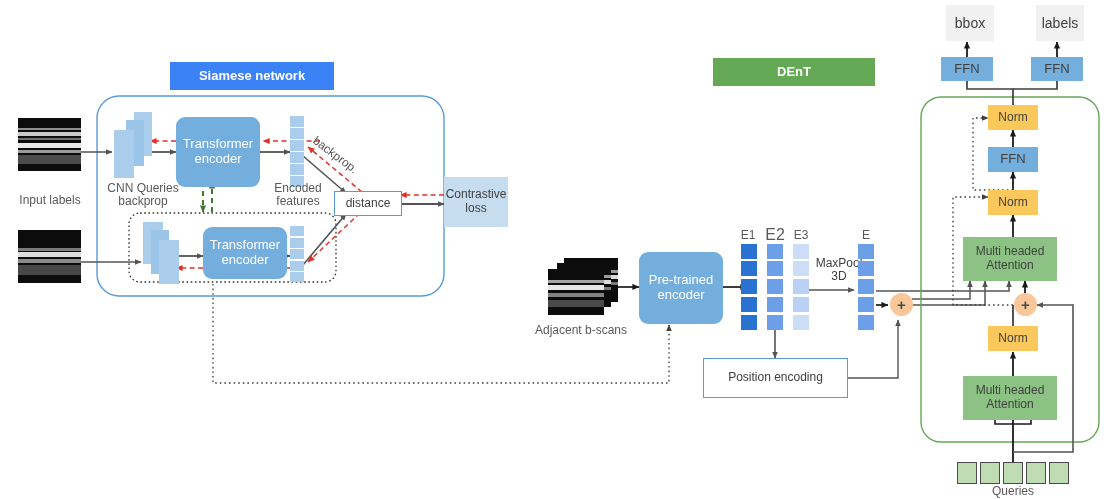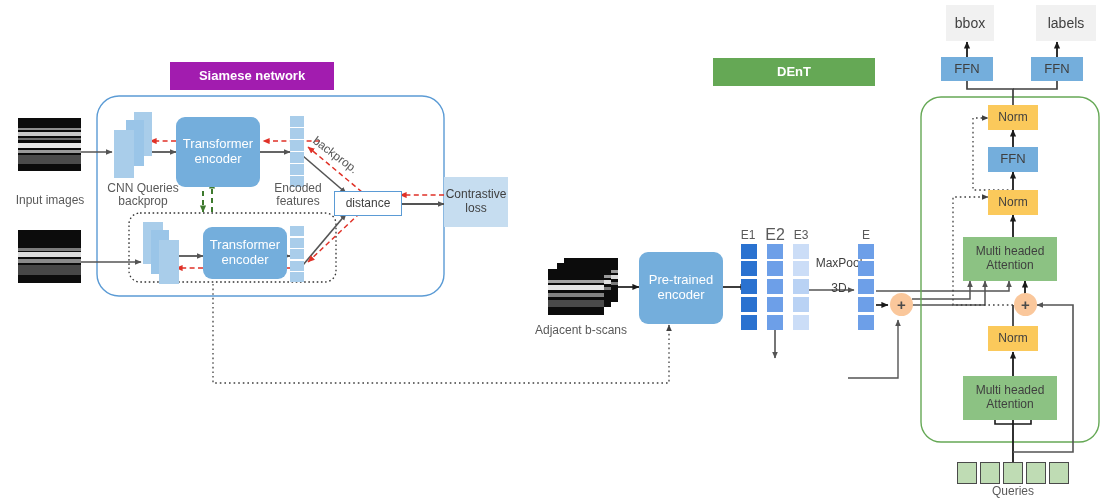--- a/index.html
+++ b/index.html
@@ -3,21 +3,21 @@
 <meta charset="utf-8">
 <style>
   html,body{margin:0;padding:0;background:#ffffff;}
   #root{position:relative;width:1107px;height:499px;background:#ffffff;
         font-family:"Liberation Sans",sans-serif;overflow:hidden;}
   #vec{position:absolute;left:0;top:0;width:1107px;height:499px;}
   .node{position:absolute;box-sizing:border-box;display:flex;align-items:center;
         justify-content:center;text-align:center;line-height:1.15;}
   .lbl{position:absolute;box-sizing:border-box;display:flex;align-items:center;
        justify-content:center;text-align:center;color:#595959;line-height:1.2;}
-  .hdr-blue{background:#a21caf;color:#ffffff;font-weight:bold;font-size:13px;}
+  .hdr-blue{background:#3b82f6;color:#ffffff;font-weight:bold;font-size:13px;}
   .hdr-green{background:#65A855;color:#ffffff;font-weight:bold;font-size:13px;}
   .box-blue{background:#74AEDC;color:#ffffff;font-size:13px;border-radius:9px;}
   .box-ffn{background:#74AEDC;color:#3f3f3f;font-size:13px;}
   .box-lightblue{background:#C6DDF0;color:#3f3f3f;font-size:12px;}
   .box-white-blue{background:#ffffff;border:1px solid #5B9BD5;color:#3f3f3f;font-size:12px;}
   .box-norm{background:#FBC95B;color:#3f3f3f;font-size:12px;}
   .box-green{background:#8CC283;color:#3f3f3f;font-size:12px;}
   .box-grey{background:#F1F1F1;color:#3f3f3f;font-size:14px;}
   .query{background:#BFDCB4;border:1.6px solid #4a4a4a;box-sizing:border-box;}
   .cell{position:absolute;box-sizing:border-box;}
@@ -144,21 +144,21 @@
     <div class="band" style="top:25px;height:5px;background:#e8e8e8;"></div>
     <div class="band" style="top:32px;height:3px;background:#9a9a9a;"></div>
     <div class="band" style="top:37px;height:9px;background:#4c4c4c;"></div>
   </div>
   <div class="oct" style="left:18px;top:230px;width:63px;height:53px;">
     <div class="band" style="top:18px;height:3px;background:#7c7c7c;"></div>
     <div class="band" style="top:22px;height:5px;background:#dcdcdc;"></div>
     <div class="band" style="top:29px;height:4px;background:#8a8a8a;"></div>
     <div class="band" style="top:35px;height:10px;background:#474747;"></div>
   </div>
-  <div class="lbl" style="left:10px;top:192px;width:80px;height:16px;font-size:12px;">Input images</div>
+  <div class="lbl" style="left:10px;top:192px;width:80px;height:16px;font-size:12px;">Input labels</div>
 
   <div class="rbox" style="left:112px;top:112px;width:50px;height:68px;">
     <div class="rbox" style="left:22px;top:0;width:18px;height:44px;background:#A9CDEA;"></div>
     <div class="rbox" style="left:14px;top:8px;width:18px;height:46px;background:#9AC5E8;"></div>
     <div class="rbox" style="left:2px;top:18px;width:20px;height:48px;background:#A9CDEA;"></div>
   </div>
   <div class="lbl" style="left:97px;top:181px;width:92px;height:15px;font-size:12px;">CNN Queries</div>
   <div class="lbl" style="left:97px;top:194px;width:92px;height:15px;font-size:12px;">backprop</div>
 
   <div class="rbox" style="left:141px;top:222px;width:50px;height:62px;">
@@ -261,31 +261,32 @@
   </div>
   <div class="rbox" style="left:793px;top:244px;width:16px;height:86px;">
     <div class="cell" style="left:0;top:0px;width:16px;height:15px;background:#CBDDF7;"></div>
     <div class="cell" style="left:0;top:17px;width:16px;height:15px;background:#CBDDF7;"></div>
     <div class="cell" style="left:0;top:35px;width:16px;height:15px;background:#B9D2F4;"></div>
     <div class="cell" style="left:0;top:53px;width:16px;height:15px;background:#B9D2F4;"></div>
     <div class="cell" style="left:0;top:71px;width:16px;height:15px;background:#CBDDF7;"></div>
   </div>
 
   <div class="lbl" style="left:806px;top:256px;width:66px;height:15px;font-size:12px;color:#3f3f3f;">MaxPool</div>
-  <div class="lbl" style="left:806px;top:269px;width:66px;height:15px;font-size:12px;color:#3f3f3f;margin-top:12px;">3D</div>
+  <div class="lbl" style="left:806px;top:269px;width:66px;height:15px;font-size:12px;color:#3f3f3f;">3D</div>
 
   <div class="lbl" style="left:856px;top:228px;width:20px;height:14px;font-size:12px;">E</div>
   <div class="rbox" style="left:858px;top:244px;width:16px;height:86px;">
     <div class="cell" style="left:0;top:0px;width:16px;height:15px;background:#6D9FE8;"></div>
     <div class="cell" style="left:0;top:17px;width:16px;height:15px;background:#6D9FE8;"></div>
     <div class="cell" style="left:0;top:35px;width:16px;height:15px;background:#6D9FE8;"></div>
     <div class="cell" style="left:0;top:53px;width:16px;height:15px;background:#6D9FE8;"></div>
     <div class="cell" style="left:0;top:71px;width:16px;height:15px;background:#6D9FE8;"></div>
   </div>
 
+  <div class="node box-white-blue" style="left:703px;top:358px;width:145px;height:40px;">Position encoding</div>
 
   <div class="plus" style="left:890px;top:293px;width:23px;height:23px;">+</div>
 
   <div class="plus" style="left:1014px;top:293px;width:23px;height:23px;">+</div>
 
   <div class="node box-norm" style="left:988px;top:105px;width:50px;height:25px;">Norm</div>
   <div class="node box-ffn" style="left:988px;top:147px;width:50px;height:25px;">FFN</div>
   <div class="node box-norm" style="left:988px;top:190px;width:50px;height:25px;">Norm</div>
   <div class="node box-green" style="left:963px;top:237px;width:94px;height:44px;">
     <div>
@@ -297,21 +298,21 @@
   <div class="node box-green" style="left:963px;top:376px;width:94px;height:44px;">
     <div>
       <div>Multi headed</div>
       <div>Attention</div>
     </div>
   </div>
 
   <div class="node box-ffn" style="left:941px;top:57px;width:52px;height:24px;">FFN</div>
   <div class="node box-ffn" style="left:1031px;top:57px;width:52px;height:24px;">FFN</div>
   <div class="node box-grey" style="left:946px;top:5px;width:48px;height:36px;">bbox</div>
-  <div class="node box-grey" style="left:1036px;top:5px;width:60px;height:36px;">labels</div>
+  <div class="node box-grey" style="left:1036px;top:5px;width:48px;height:36px;">labels</div>
 
   <div class="rbox" style="left:957px;top:462px;width:112px;height:22px;">
     <div class="query" style="position:absolute;left:0px;top:0;width:20px;height:22px;"></div>
     <div class="query" style="position:absolute;left:23px;top:0;width:20px;height:22px;"></div>
     <div class="query" style="position:absolute;left:46px;top:0;width:20px;height:22px;"></div>
     <div class="query" style="position:absolute;left:69px;top:0;width:20px;height:22px;"></div>
     <div class="query" style="position:absolute;left:92px;top:0;width:20px;height:22px;"></div>
   </div>
   <div class="lbl" style="left:968px;top:484px;width:90px;height:15px;font-size:12px;">Queries</div>
 

